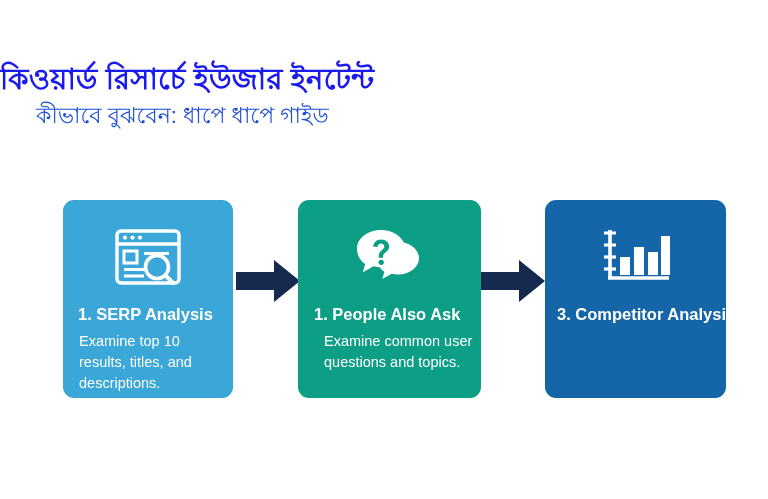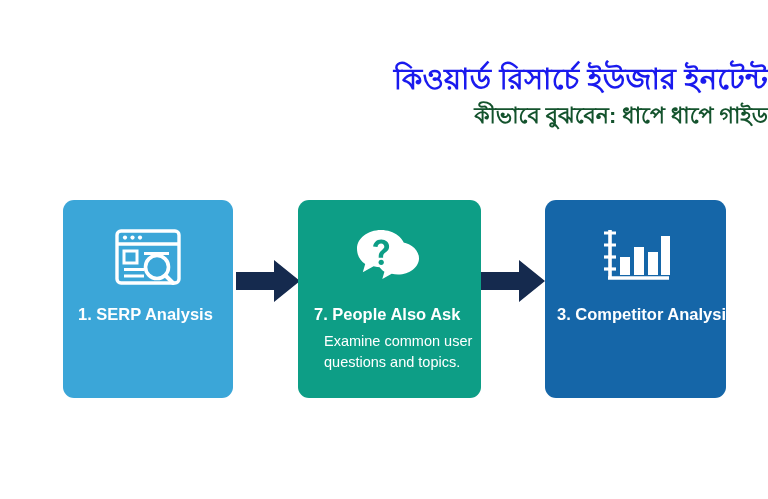--- a/index.html
+++ b/index.html
@@ -14,37 +14,38 @@
     overflow: hidden;
     position: relative;
   }
 
   
   #header {
     position: absolute;
     left: 0;
     top: 62px;
     width: 768px;
-    text-align: right;
+    text-align: left;
   }
   #title {
     font-size: 29px;
     font-weight: 700;
     color: #1a1aee;
     letter-spacing: 0.2px;
     line-height: 1.18;
     white-space: nowrap;
   }
   #subtitle {
     font-size: 22px;
-    font-weight: 700;
-    color: #14532d;
+    font-weight: 400;
+    color: #1d4ed8;
     line-height: 1.25;
     margin-top: 6px;
     white-space: nowrap;
+    padding-left: 36px;
   }
 
   
   #flow {
     position: absolute;
     left: 0;
     top: 200px;
     width: 768px;
     height: 200px;
   }
@@ -133,38 +134,39 @@
         <circle cx="26" cy="9.6" r="2.1" fill="#ffffff"></circle>
         <rect x="10" y="23" width="13" height="12" fill="none" stroke="#ffffff" stroke-width="3"></rect>
         <line x1="30" y1="25.5" x2="55" y2="25.5" stroke="#ffffff" stroke-width="3"></line>
         <line x1="10" y1="41.5" x2="30" y2="41.5" stroke="#ffffff" stroke-width="3"></line>
         <line x1="10" y1="48" x2="30" y2="48" stroke="#ffffff" stroke-width="3"></line>
         <circle cx="43" cy="39" r="11.5" fill="none" stroke="#ffffff" stroke-width="3.6"></circle>
         <line x1="51.5" y1="47.5" x2="59" y2="55" stroke="#ffffff" stroke-width="4" stroke-linecap="round"></line>
       </svg>
     </div>
     <div class="card-heading">1. SERP Analysis</div>
+    <div class="card-body">Examine top 10 results, titles, and descriptions.</div>
   </div>
 
   <div class="arrow a1">
     <svg width="64" height="46" viewBox="0 0 64 46" aria-hidden="true">
       <polygon points="0,14 38,14 38,2 64,23 38,44 38,32 0,32" fill="#152a4e"></polygon>
     </svg>
   </div>
 
   <div class="card step2">
     <div class="card-icon">
       <svg width="72" height="58" viewBox="0 0 72 58" aria-hidden="true">
         <path d="M44 14c11.6 0 21 7.3 21 16.3 0 9-9.4 16.3-21 16.3-2.2 0-4.3-.3-6.3-.8l-9.4 5.1 2.1-7.2C25.4 40.8 23 35.9 23 30.3 23 21.3 32.4 14 44 14z" fill="#ffffff"></path>
         <path d="M27 2c13.3 0 24 8.3 24 18.6 0 10.3-10.7 18.6-24 18.6-2.6 0-5.1-.3-7.4-.9l-10.8 5.9 2.4-8.3C5.8 32.6 3 27 3 20.6 3 10.3 13.7 2 27 2z" fill="#ffffff"></path>
         <path d="M21.2 13.9c1.5-1.5 3.6-2.3 6-2.3 2.3 0 4.3.7 5.7 2 1.4 1.2 2.2 2.9 2.2 4.8 0 1.6-.5 2.9-1.4 4-.5.6-1.3 1.3-2.3 2.2-1 .8-1.6 1.5-1.9 2-.3.6-.4 1.3-.4 2.3v.9h-4.4v-1.1c0-1.6.2-2.8.7-3.7.5-.9 1.4-1.9 2.7-3 .9-.8 1.5-1.4 1.8-1.9.3-.5.4-1.1.4-1.7 0-.8-.3-1.5-.9-2-.6-.5-1.3-.8-2.3-.8-1 0-1.9.3-2.5.9-.6.6-1 1.4-1.1 2.5l-4.4-.5c.2-1.9.9-3.4 2.1-4.6z" fill="#0d9e86"></path>
         <circle cx="27.2" cy="34.3" r="2.6" fill="#0d9e86"></circle>
       </svg>
     </div>
-    <div class="card-heading">7. People Also Ask</div>
+    <div class="card-heading">1. People Also Ask</div>
     <div class="card-body">Examine common user questions and topics.</div>
   </div>
 
   <div class="arrow a2">
     <svg width="64" height="46" viewBox="0 0 64 46" aria-hidden="true">
       <polygon points="0,14 38,14 38,2 64,23 38,44 38,32 0,32" fill="#152a4e"></polygon>
     </svg>
   </div>
 
   <div class="card step3">

